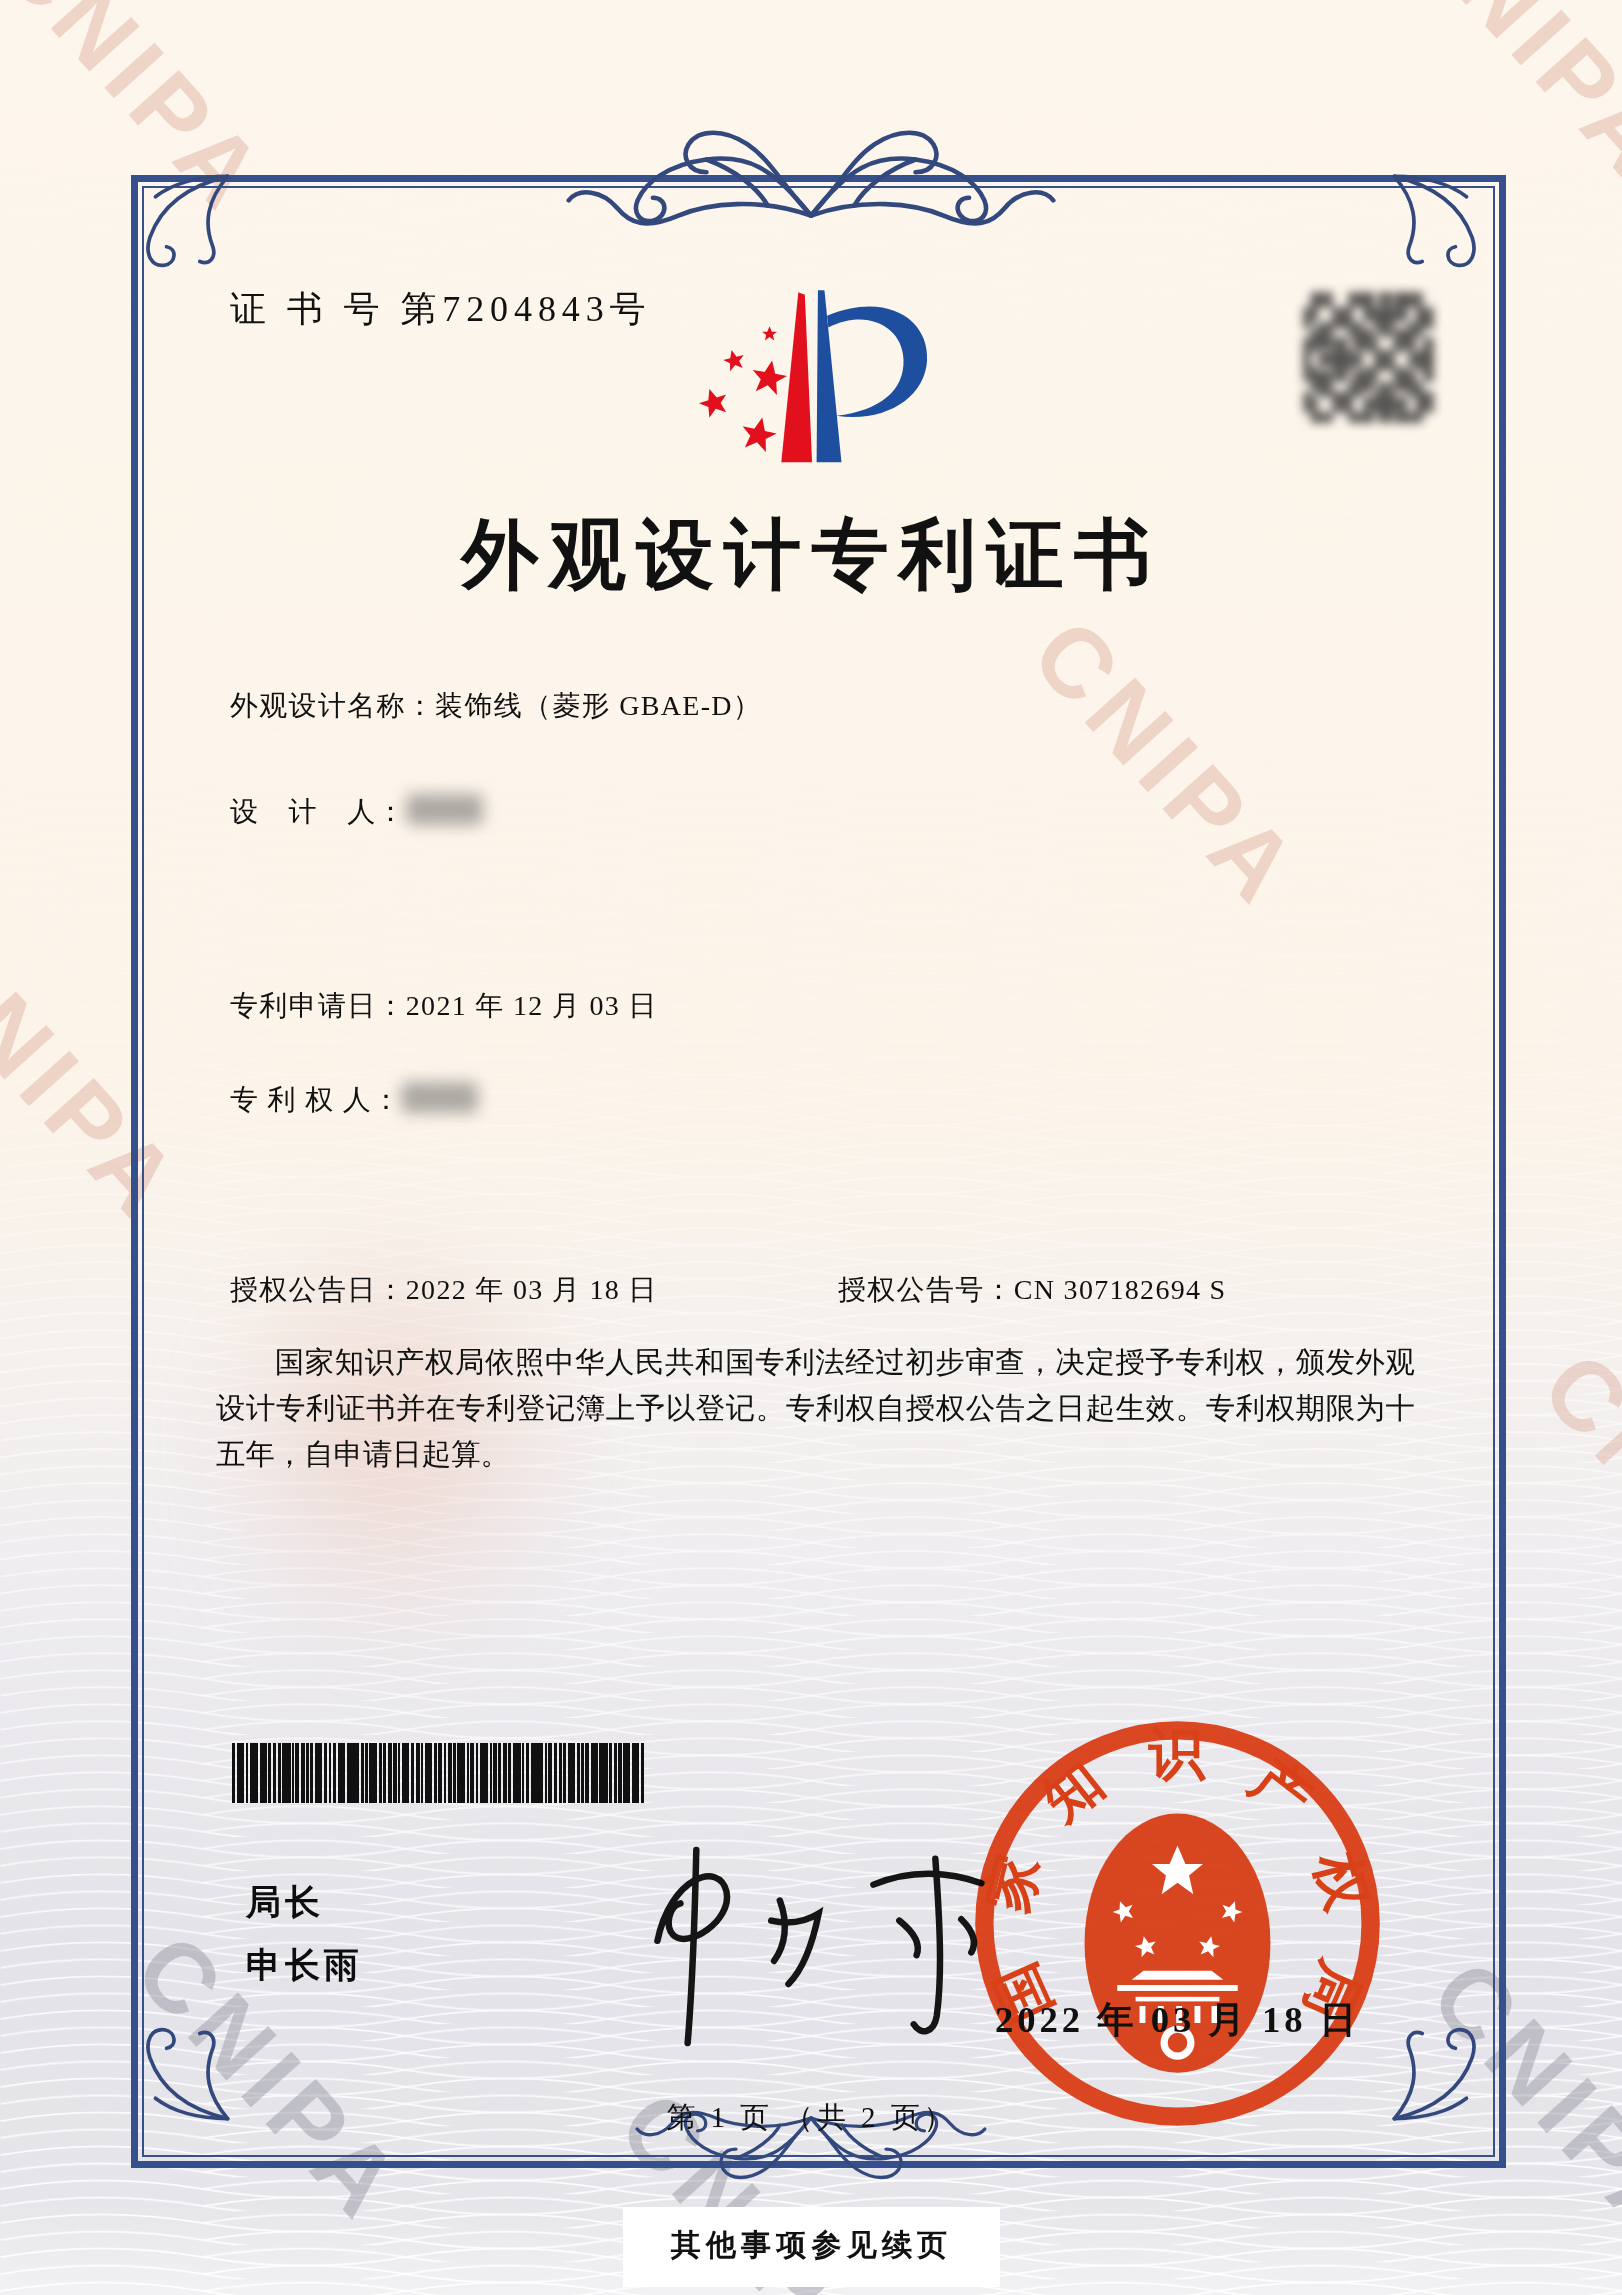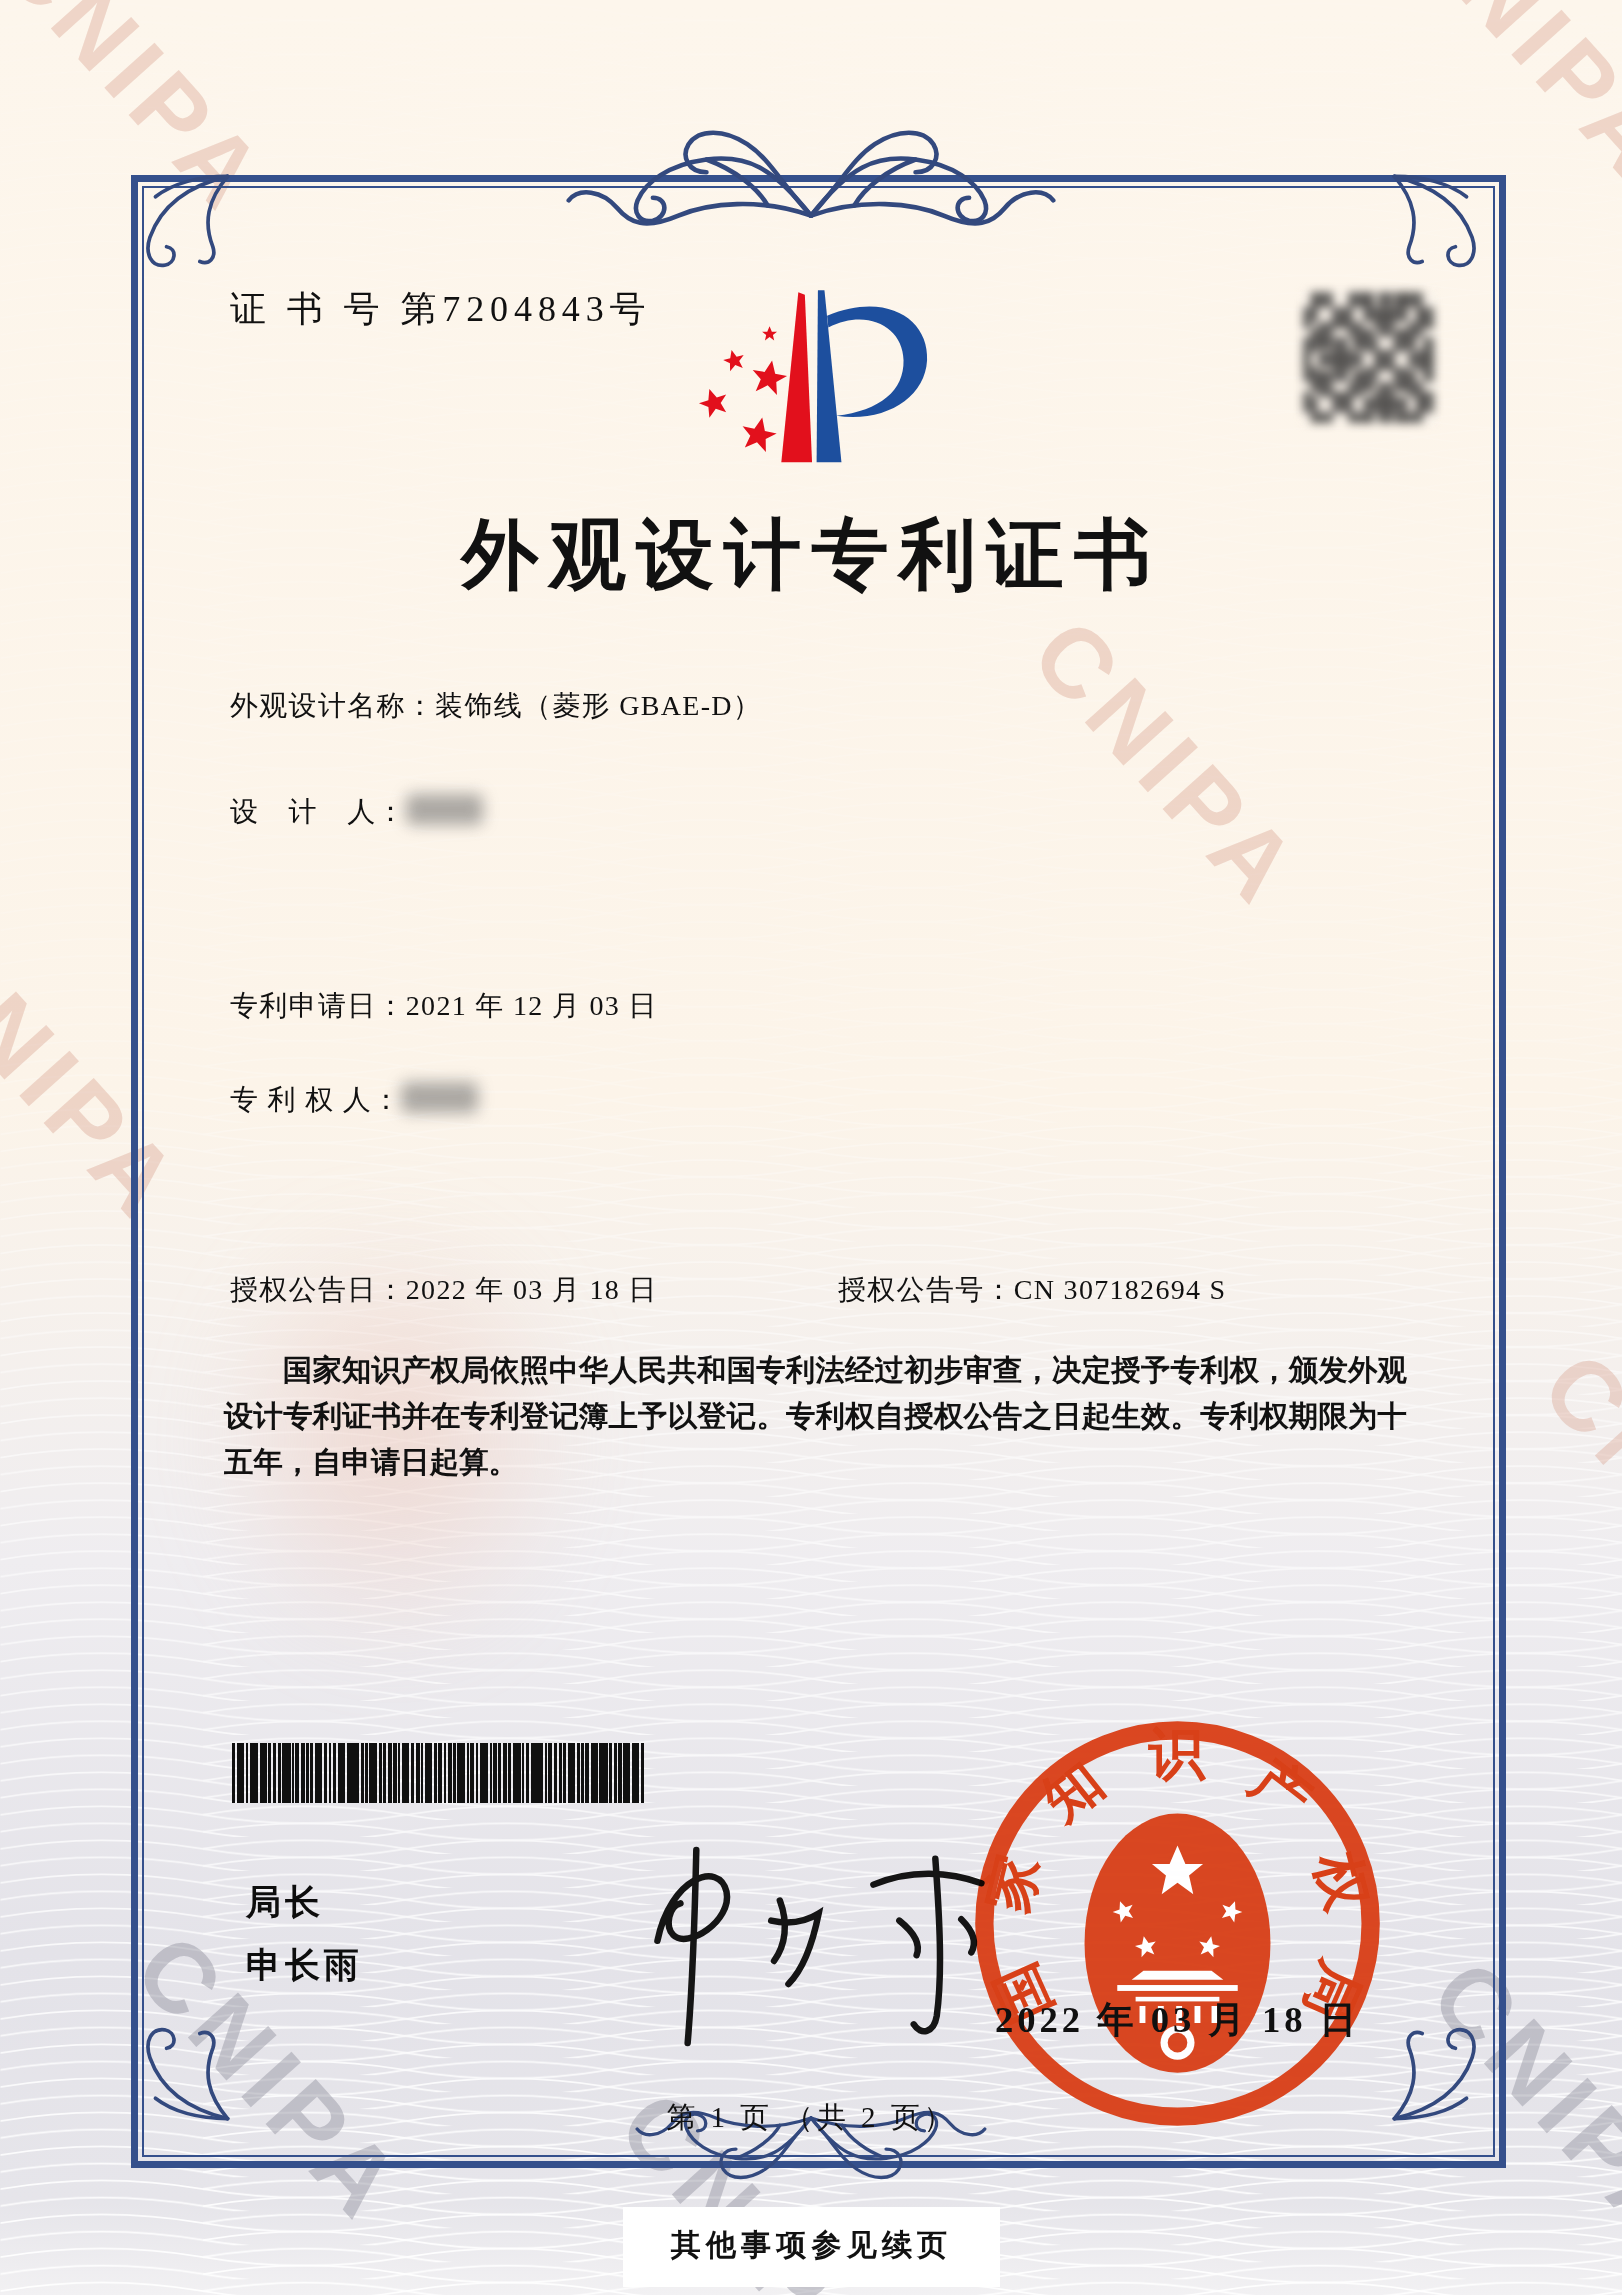--- a/index.html
+++ b/index.html
@@ -29,21 +29,21 @@
         repeating-conic-gradient(#2c2c2c 0% 25%, transparent 0% 50%) 7.9px 15.7px/42px 42px,
         #f8f2ea;}
   .title{position:absolute;left:0;top:504px;width:100%;text-align:center;
          font-size:77px;font-weight:700;letter-spacing:10.5px;}
   .field{position:absolute;left:230px;font-size:28px;letter-spacing:1.3px;white-space:nowrap;}
   .redact{display:inline-block;vertical-align:-3.9px;height:31px;border-radius:6.5px;
           background:#6a6a6a;opacity:.55;filter:blur(7.2px);}
   .redact.lite{opacity:.38;}
   .paras{position:absolute;left:216px;top:1339px;width:1199px;font-size:29.4px;line-height:46px;
          text-align:justify;}
-  .paras p{margin:8px;text-indent:2em;font-weight:bold;}
+  .paras p{margin:0;text-indent:2em;}
   .barcode{position:absolute;left:232px;top:1743px;width:412px;height:60px;
       background:
         repeating-linear-gradient(90deg,#101010 0 2.6px,transparent 2.6px 4.6px),
         repeating-linear-gradient(90deg,#101010 0 1.3px,transparent 1.3px 7.2px),
         repeating-linear-gradient(90deg,transparent 0 8.5px,#101010 8.5px 11px);}
   .signoff{position:absolute;left:246px;top:1870px;font-family:"Liberation Sans","DejaVu Sans",sans-serif;
            font-weight:600;font-size:35px;letter-spacing:3.9px;line-height:63px;color:#0d0d0d;}
   .signature{position:absolute;left:602px;top:1840px;}
   .seal{position:absolute;left:968px;top:1714px;mix-blend-mode:multiply;}
   .page-info{position:absolute;left:0;top:2098px;width:1361px;margin-left:131px;text-align:center;

